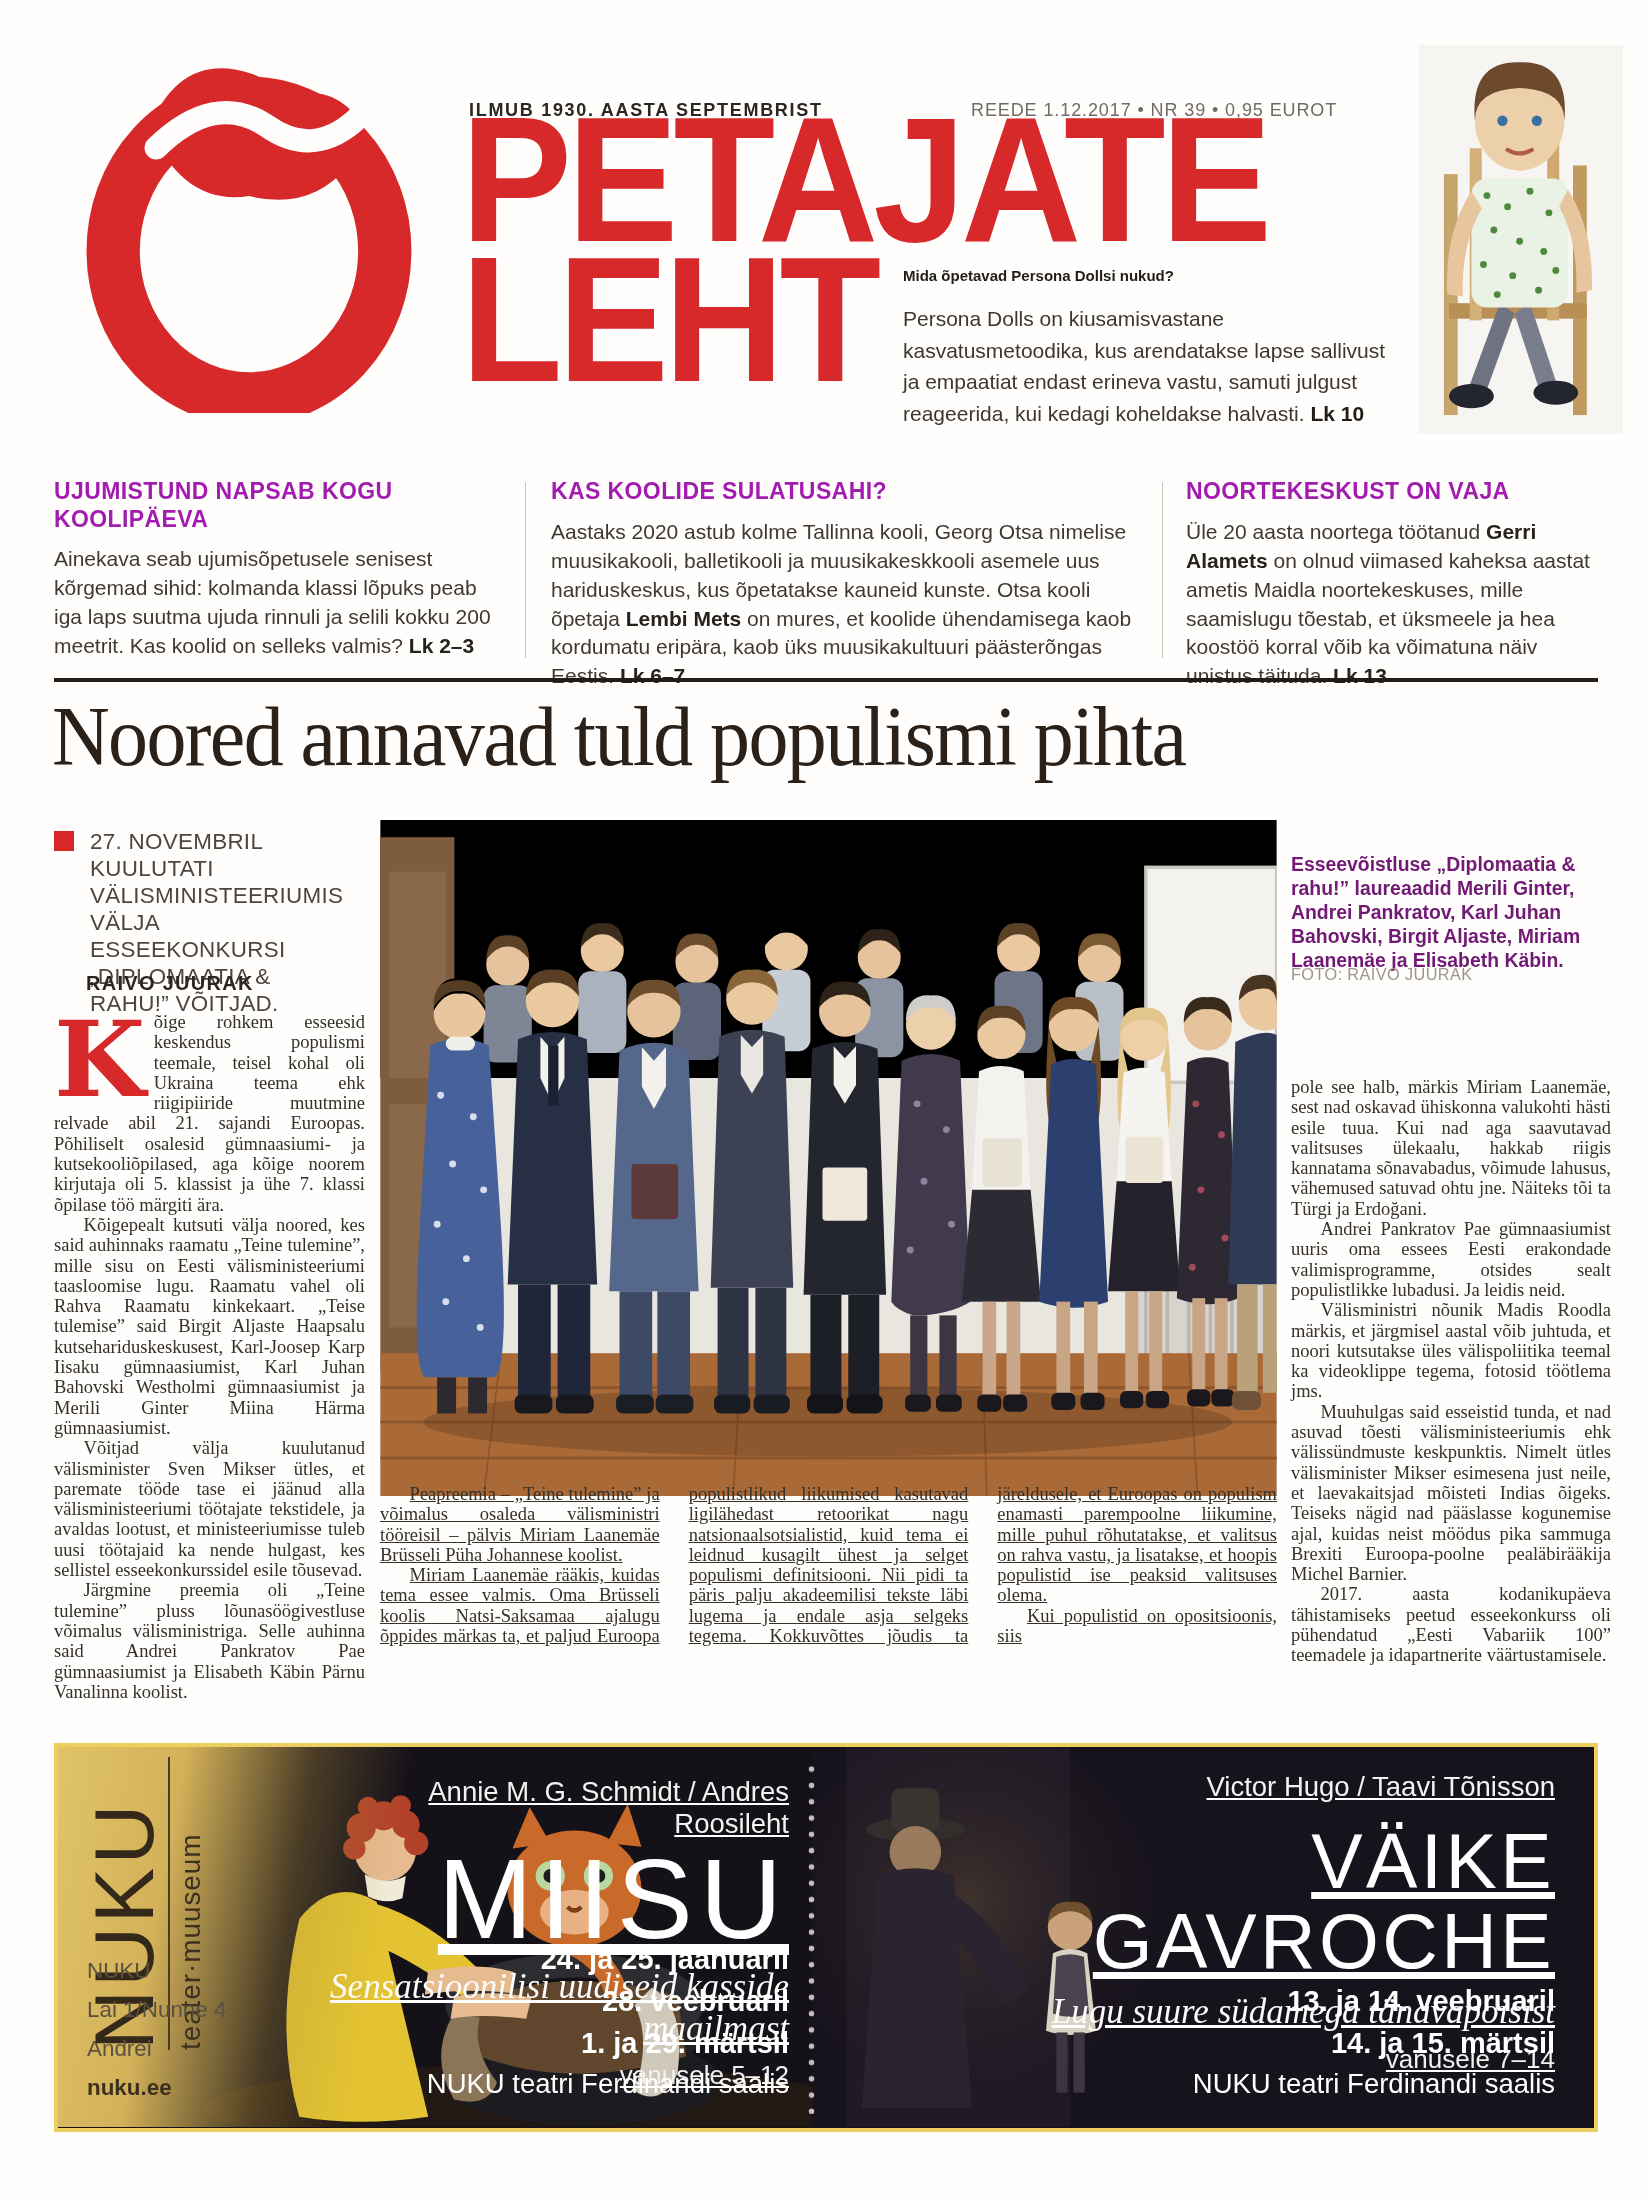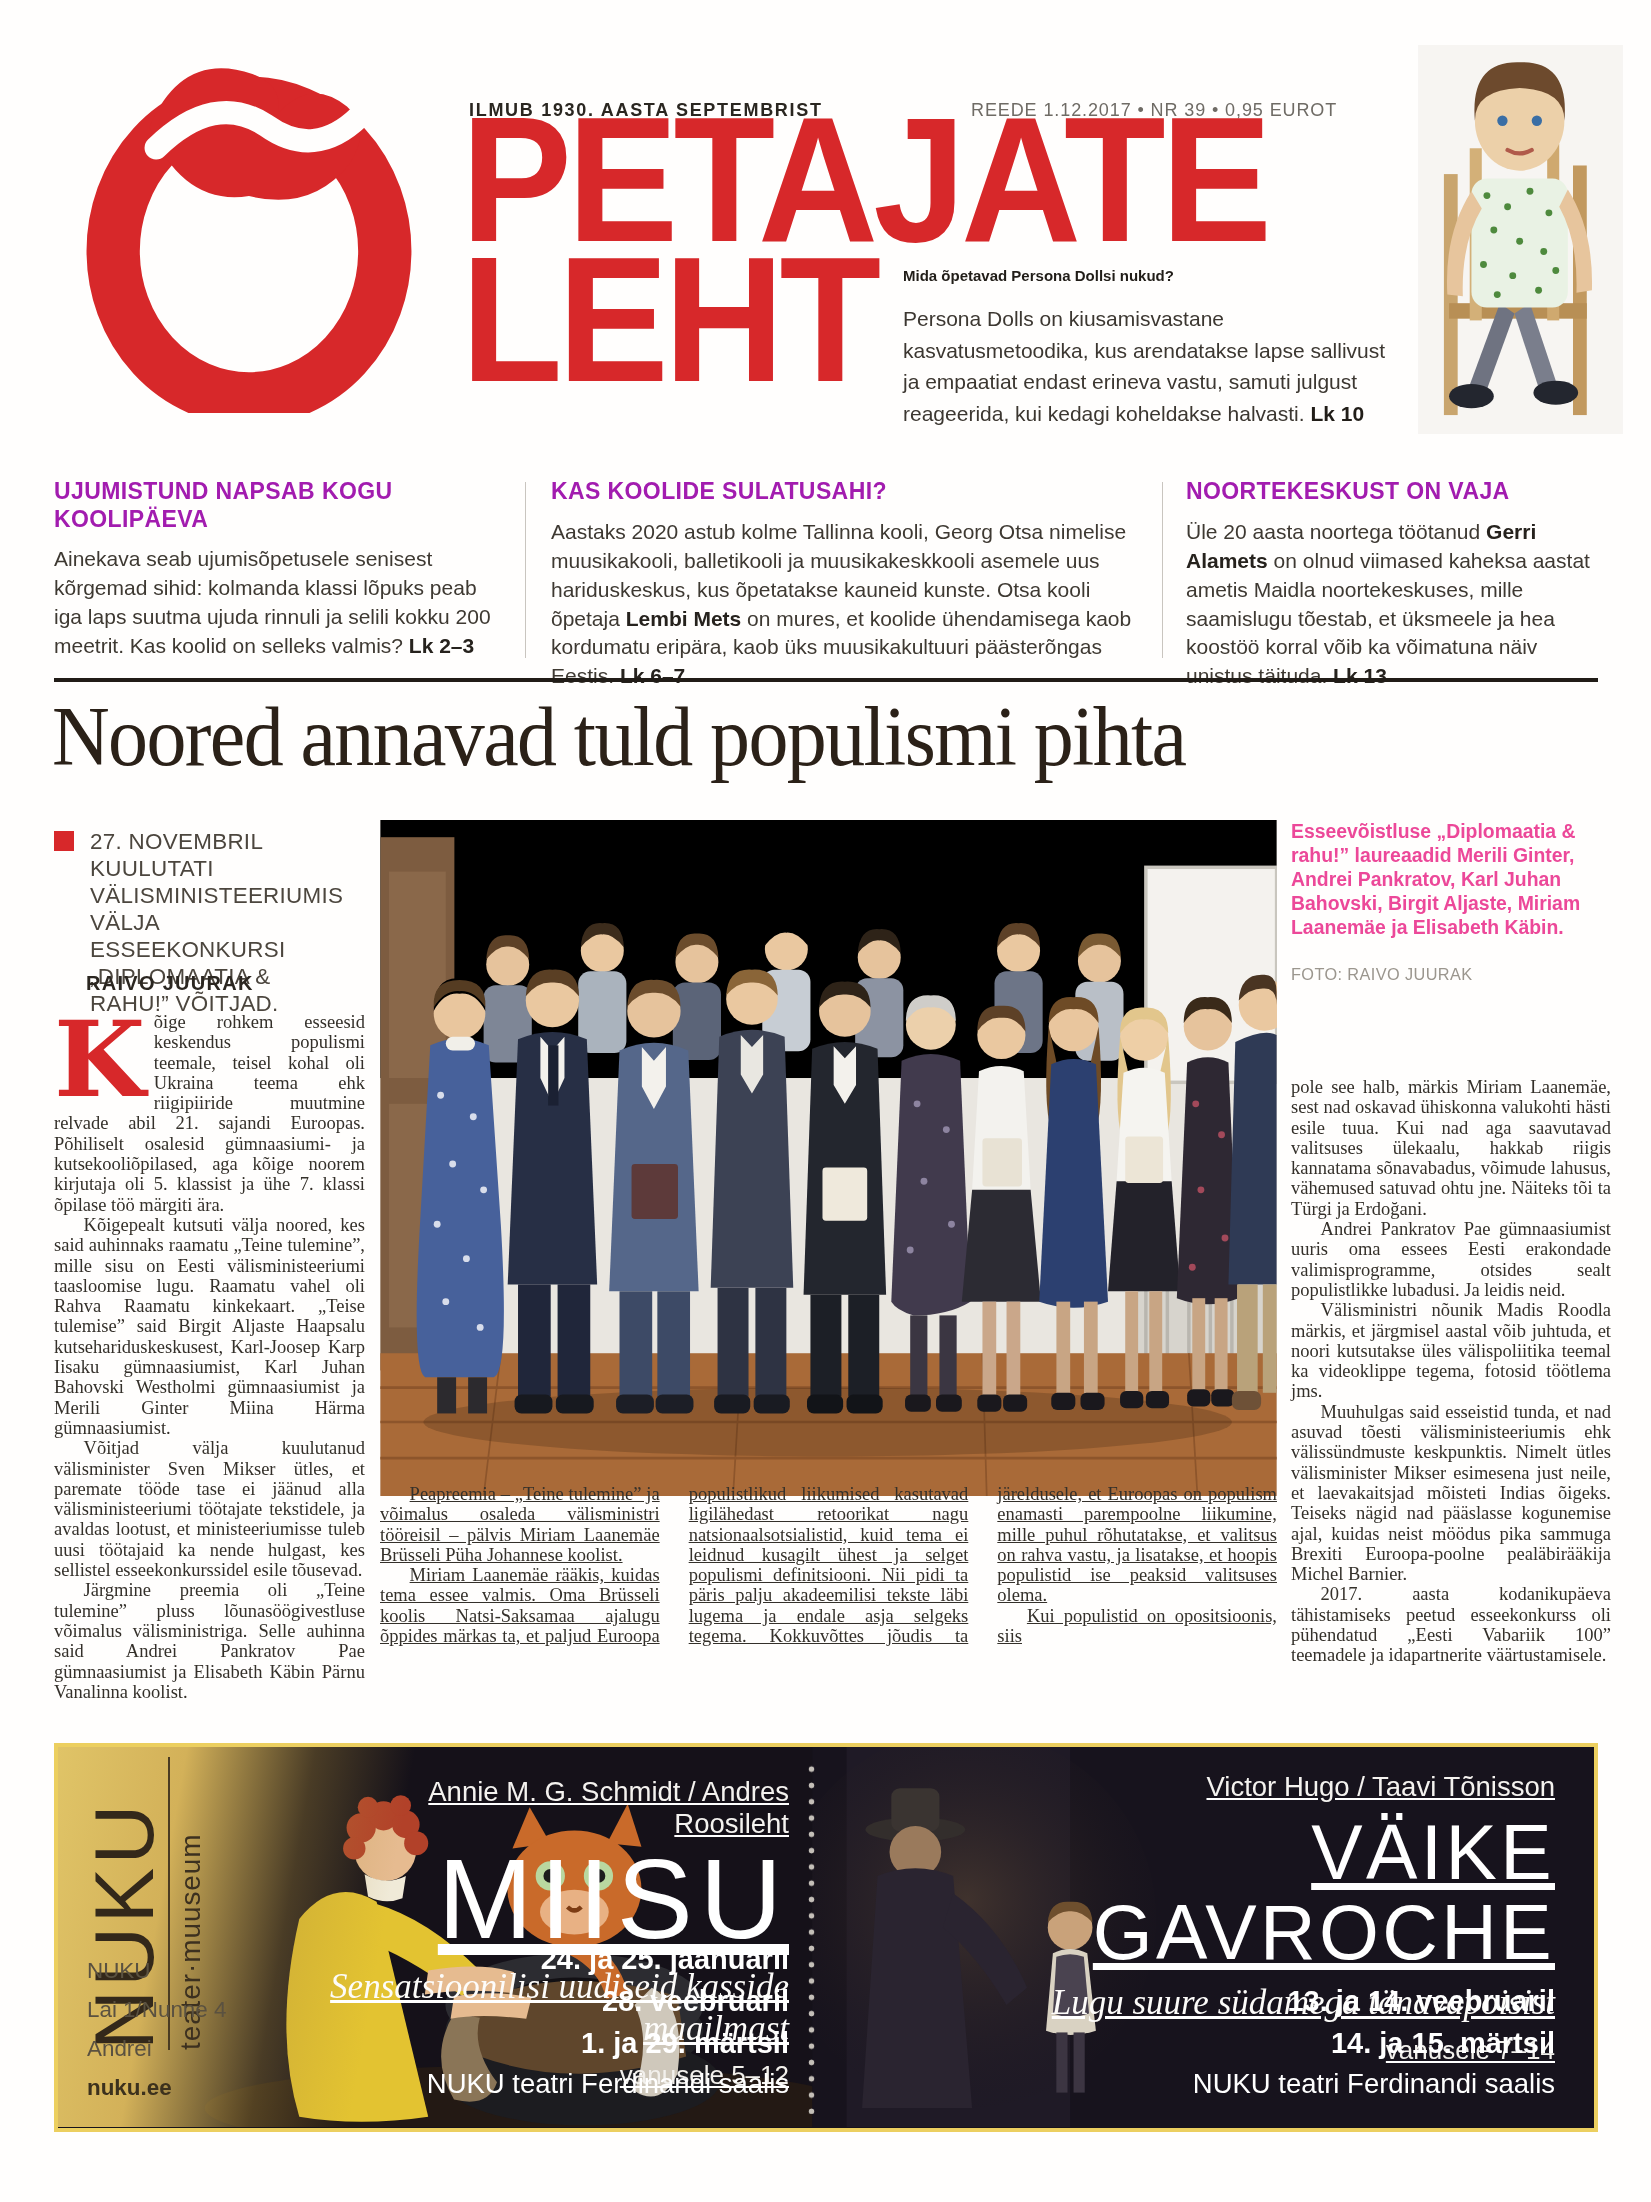--- a/index.html
+++ b/index.html
@@ -41,21 +41,21 @@
   .byline{left:86px;top:972px;font-size:20px;font-weight:bold;letter-spacing:1.3px;color:#2b2620;}
 
   .serif-body{font-family:"Liberation Serif",serif;font-size:18.5px;line-height:20.3px;
               text-align:justify;color:#34302a;}
   .serif-body p{margin:0;}
   .serif-body p.ind{text-indent:1.6em;}
   .left-col{left:54px;top:1012px;width:311px;height:714px;}
   .dropcap{float:left;color:#d7282a;font-family:"DejaVu Serif",serif;font-weight:bold;
            font-size:105px;line-height:0.8;padding:5.2px 8.6px 0 0;}
   .photo-box{left:380px;top:820px;width:897px;height:676px;background:#ddd9d2;}
-  .caption{left:1291px;top:819px;width:325px;font-size:19.4px;line-height:1.24;font-weight:bold;color:#ec4899;}
+  .caption{left:1291px;top:852px;width:325px;font-size:19.4px;line-height:1.24;font-weight:bold;color:#701a75;}
   .credit{left:1291px;top:965px;font-size:16.3px;letter-spacing:0.4px;color:#9b968e;}
   .right-col{left:1291px;top:1077px;width:320px;height:641px;}
   .mid-cols{left:380px;top:1484px;width:897px;height:217px;column-count:3;column-gap:29px;text-decoration:underline;}
 
   
   .ad{left:54px;top:1743px;width:1544px;height:389px;background:#16121b;border:4.3px solid #eccf5f;
       box-sizing:border-box;overflow:hidden;color:#fff;}
   .ad-photo1{position:absolute;left:112px;top:0;width:654px;height:380px;}
   .ad-photo2{position:absolute;left:754px;top:0;width:781px;height:380px;}
   .gold-panel{position:absolute;left:0;top:0;width:430px;height:380px;
@@ -68,21 +68,21 @@
   .nuku-addr{position:absolute;left:29px;bottom:20.6px;font-size:22.4px;line-height:1.75;color:#5a5140;}
   .nuku-addr .url{font-weight:bold;color:#3c311d;}
   .dot-div{position:absolute;left:750px;top:13.8px;width:6.9px;height:353px;
       background-image:radial-gradient(circle,#c4bfb8 2.6px,transparent 3.1px);
       background-size:6.9px 16.3px;background-repeat:repeat-y;}
   .show{position:absolute;text-align:right;text-decoration:underline;}
   .show .authors{font-size:27.5px;color:#f4f2ef;}
   .show1{left:258px;top:29px;width:473px;}
   .show1 .title{font-size:114px;line-height:1.0;letter-spacing:6.9px;color:#fff;margin-top:1.7px;}
   .show2{left:972px;top:24px;width:525px;}
-  .show2 .title{font-size:77px;line-height:1.04;letter-spacing:3.4px;color:#fff;margin-top:9px;}
+  .show2 .title{font-size:77px;line-height:1.04;letter-spacing:3.4px;color:#fff;margin-top:18px;}
   .show .subtitle{font-family:"Liberation Serif",serif;font-style:italic;font-size:35px;
       line-height:1.2;color:#fdfcfa;margin-top:10.3px;}
   .show .age{font-size:26px;color:#f2f0ec;margin-top:10.3px;}
   .dates{position:absolute;text-align:right;font-size:29px;font-weight:bold;line-height:1.45;color:#fff;}
   .dates1{left:258px;width:473px;bottom:24px;}
   .dates2{left:972px;width:525px;bottom:24px;}
   .dates .venue{font-weight:normal;font-size:27.5px;}
 </style>
 </head>
 <body>

